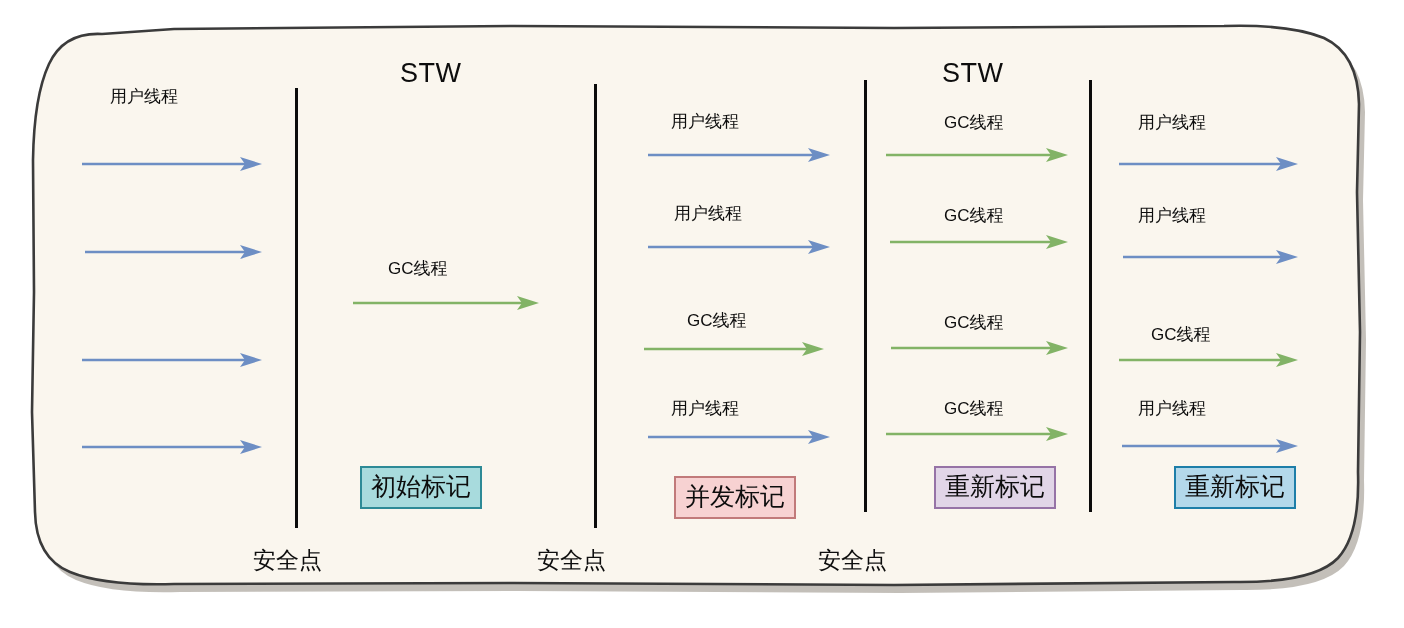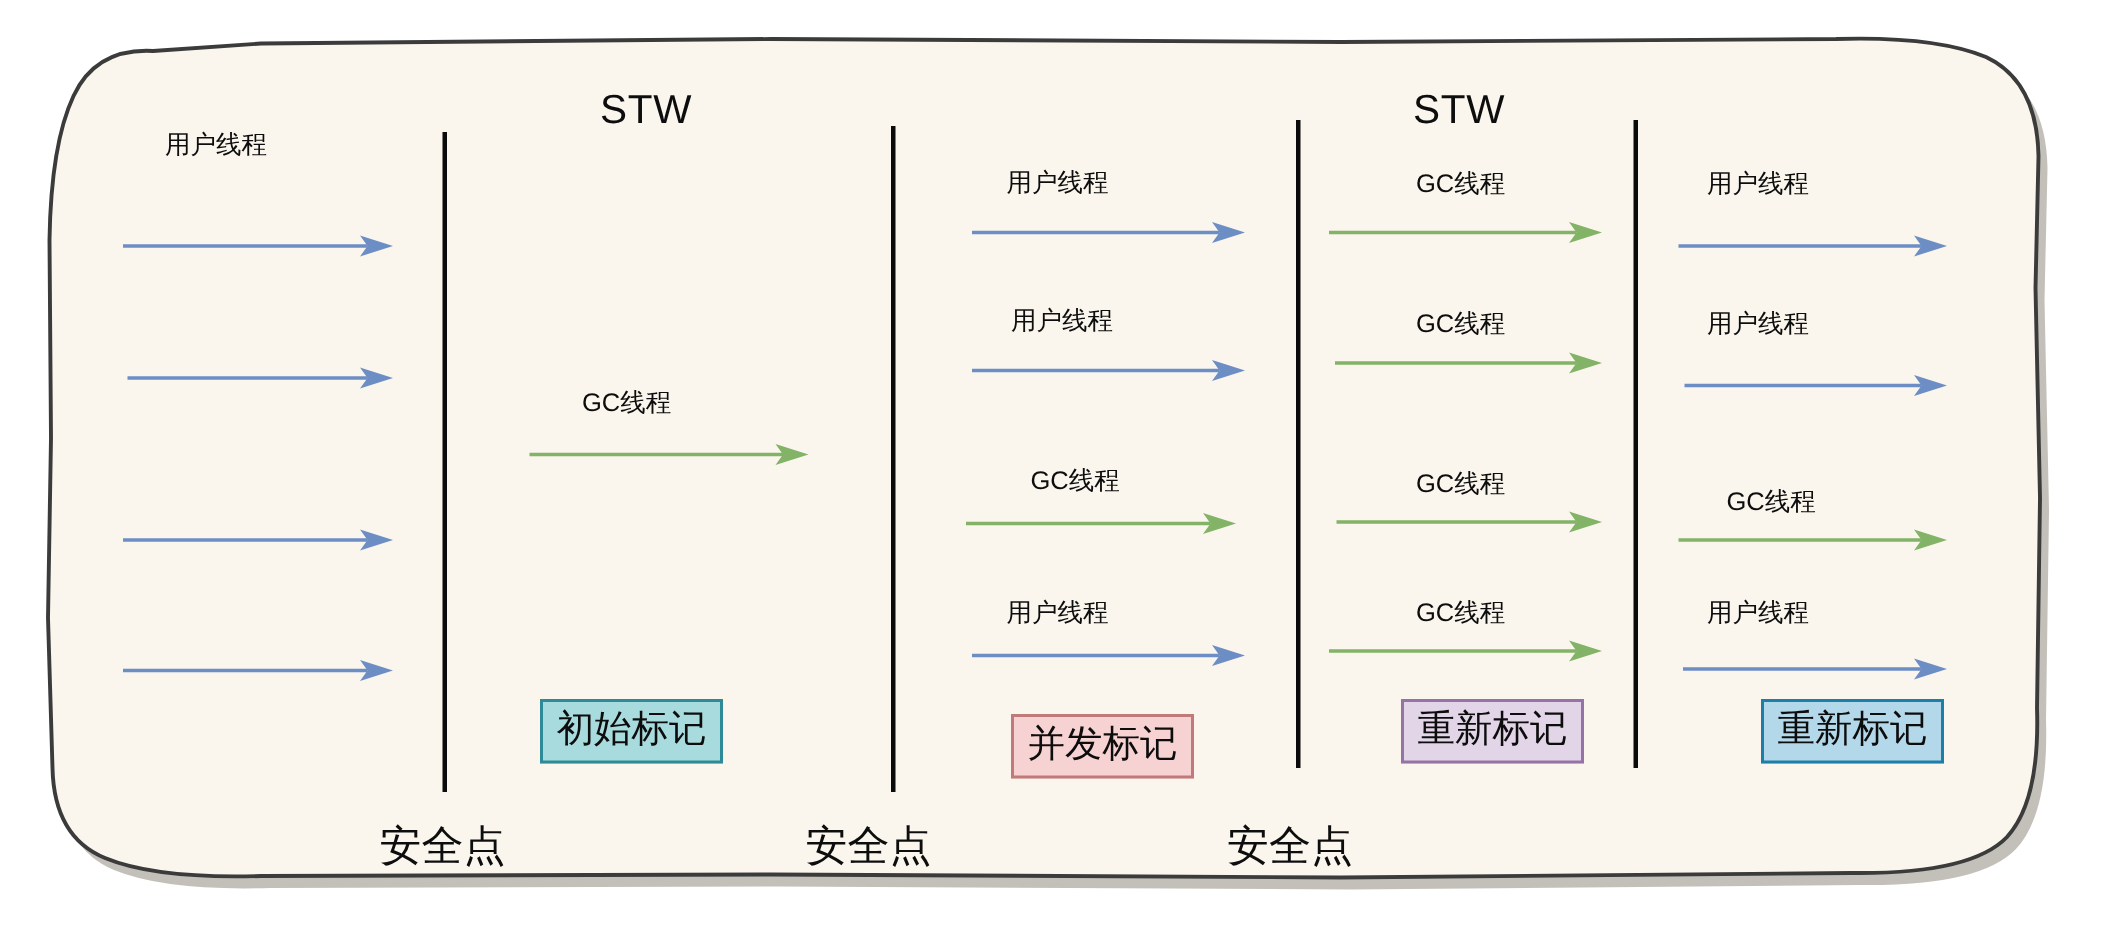--- a/index.html
+++ b/index.html
@@ -11,21 +11,21 @@
   
   .frame-svg{position:absolute;left:0;top:0;width:1404px;height:628px;}
 
   
   .divider{position:absolute;width:3px;background:#0b0b0b;}
 
   
   .lbl{position:absolute;white-space:nowrap;color:#0d0d0d;}
   .stw{font-size:27px;letter-spacing:.5px;}
   .thread{font-size:17px;}
-  .safept{font-size:28px;}
+  .safept{font-size:23px;}
 
   
   .arrow{position:absolute;height:16px;}
   .arrow svg{display:block;overflow:visible;}
 
   
   .tag{position:absolute;border-width:2px;border-style:solid;
        font-size:25px;line-height:1;padding:6px 9px 8px 9px;
        color:#0d0d0d;white-space:nowrap;box-sizing:border-box;}
 </style>

